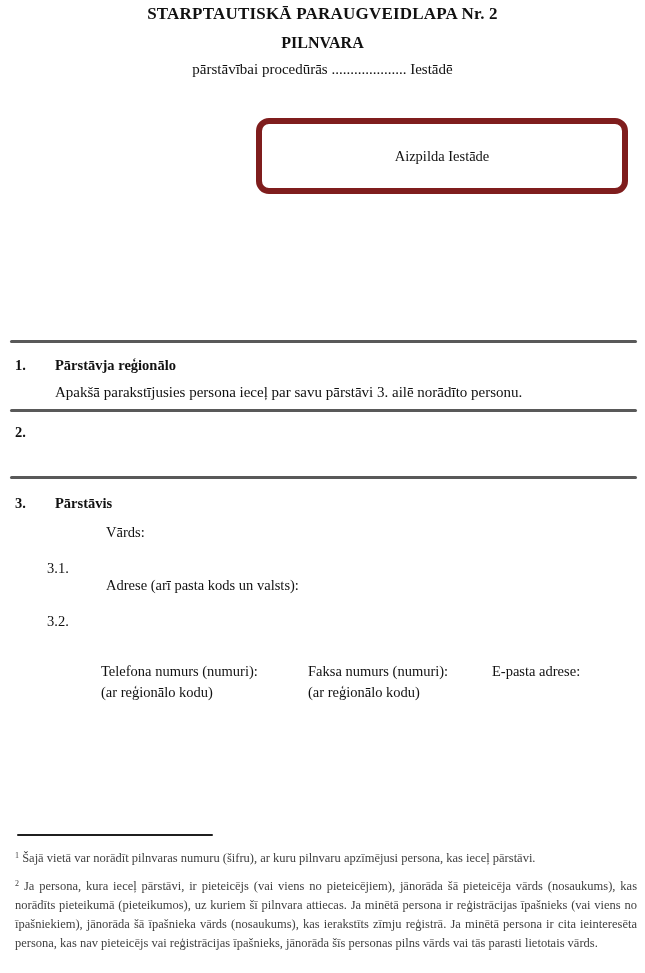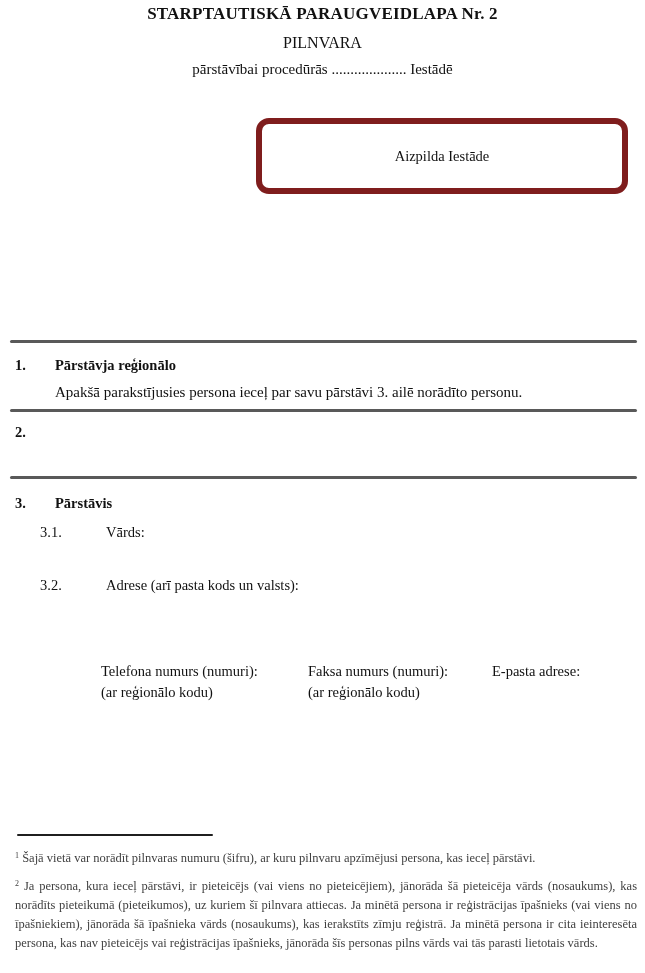--- a/index.html
+++ b/index.html
@@ -9,21 +9,21 @@
     width: 645px;
     height: 973px;
     background: #ffffff;
     font-family: "Liberation Serif", "DejaVu Serif", serif;
     color: #111111;
     overflow: hidden;
   }
   .abs { position: absolute; }
   .center { left: 0; width: 645px; text-align: center; }
   .title-main { top: 4px; font-size: 17px; font-weight: bold; letter-spacing: 0.2px; }
-  .title-sub { top: 34px; font-size: 16px; }
+  .title-sub { top: 34px; font-size: 16px; font-weight: bold; }
   .title-usage { top: 61px; font-size: 15px; }
 
   .form-box {
     left: 256px;
     width: 372px;
     border: 6px solid #7f1d1d;
     background: #ffffff;
     display: flex;
     align-items: center;
     font-size: 14.5px;
@@ -39,21 +39,21 @@
   }
 
   .hrule { left: 10px; width: 627px; height: 2.5px; background: #595959; }
   .rule-1 { top: 340px; }
   .rule-2 { top: 409px; }
   .rule-3 { top: 476px; }
 
   .sec-num { left: 15px; font-size: 14.5px; font-weight: bold; }
   .sec-head { left: 55px; font-size: 14.5px; font-weight: bold; }
   .sec-body { left: 55px; font-size: 15px; }
-  .sub-num { left: 40px; font-size: 14.5px; }
+  .sub-num { left: 47px; font-size: 14.5px; margin-top: 36px; }
   .sub-label { left: 106px; font-size: 14.5px; }
 
   .row-357 { top: 357px; }
   .row-384 { top: 384px; }
   .row-424 { top: 424px; }
   .row-495 { top: 495px; }
   .row-524 { top: 524px; }
   .row-577 { top: 577px; }
 
   .contact-col { top: 661px; font-size: 14.5px; line-height: 21px; }

